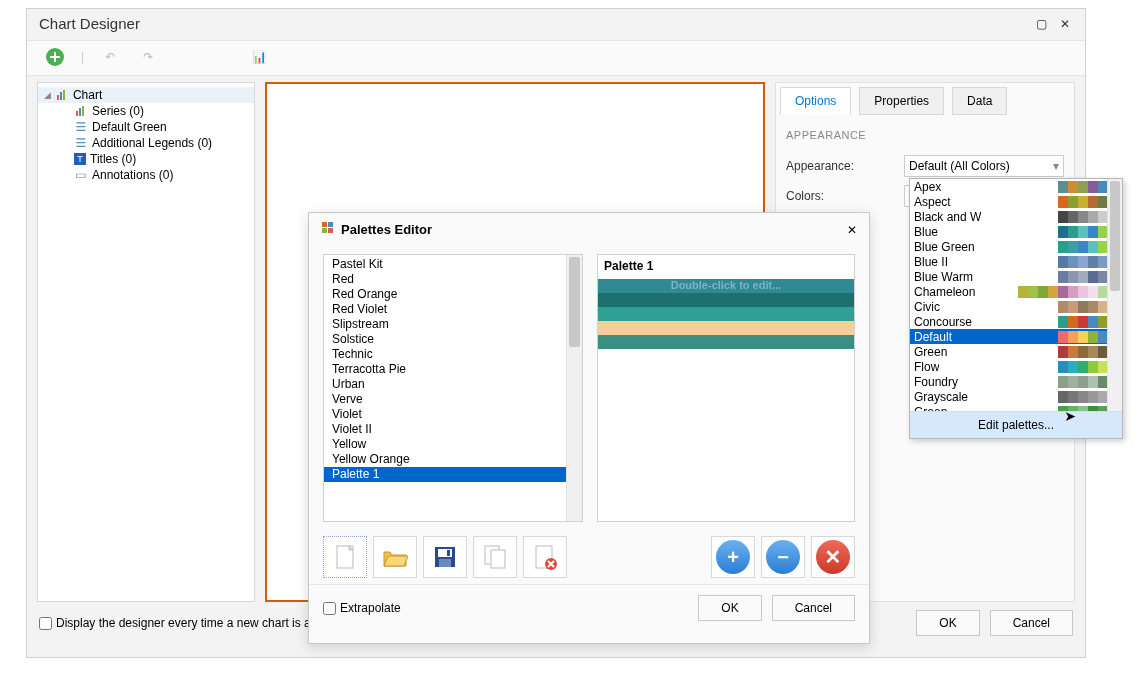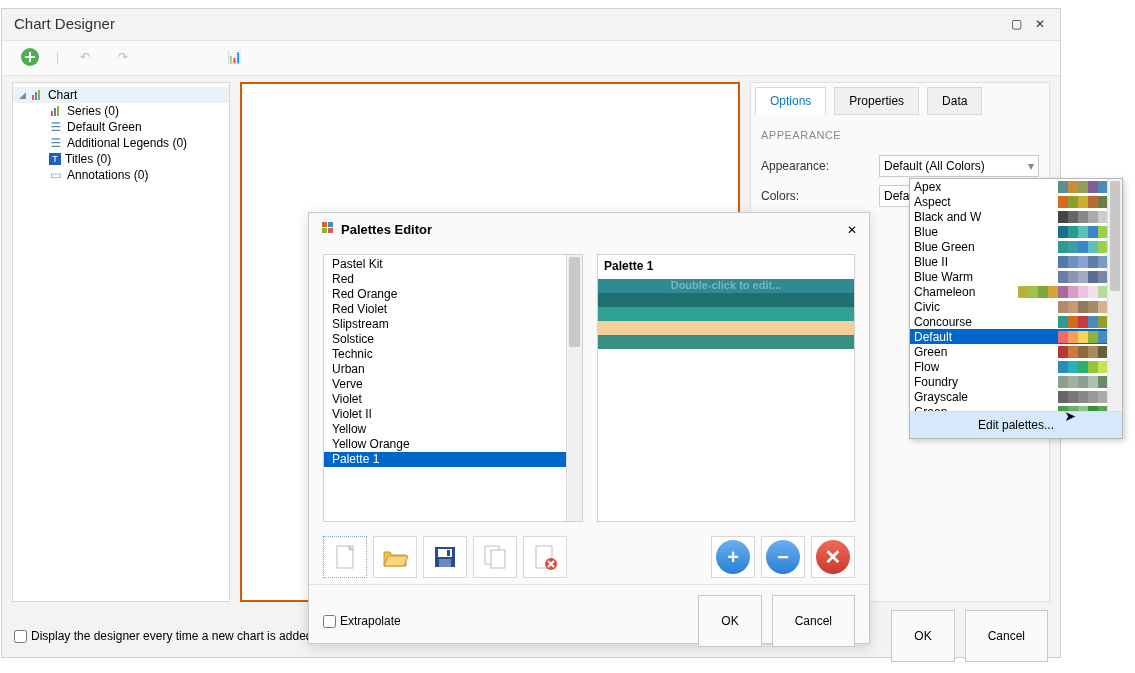--- a/index.html
+++ b/index.html
@@ -1,18 +1,18 @@
 <!DOCTYPE html>
 <html><head>
 <meta charset="utf-8">
 <style>
   * { box-sizing: border-box; margin: 0; padding: 0; font-family: "Segoe UI", Tahoma, sans-serif; font-size: 12px; }
   body { background: #fff; width: 1135px; height: 673px; position: relative; }
   .win { position: absolute; border: 1px solid #d0d0d0; background: #f3f3f3; }
-  .main-win { left: 1px; top: 8px; width: 1060px; height: 650px; }
+  .main-win { left: 26px; top: 8px; width: 1060px; height: 650px; }
   .titlebar { display:flex; align-items:center; justify-content:space-between; padding: 6px 10px 8px 12px; }
   .titlebar .t { font-size: 15px; color:#333; }
   .titlebar .ctrls span { display:inline-block; width:20px; text-align:center; cursor:pointer; color:#333; }
   .toolbar { display:flex; align-items:center; gap:14px; padding: 4px 10px 6px 16px; border-top:1px solid #e5e5e5; border-bottom:1px solid #e5e5e5; background:#fafafa;}
   .tb-btn { width:24px; height:24px; display:flex; align-items:center; justify-content:center; }
   .add-btn svg circle { fill:#4caf50; }
   .body-row { display:flex; padding: 6px 10px 0 10px; gap:10px; }
   .tree-pane { width: 218px; height: 520px; border:1px solid #d8d8d8; background:#fff; padding:4px 0; }
   .tree-node { display:flex; align-items:center; gap:4px; padding:1px 6px; cursor:default;}
   .tree-node.sel { background:#eaf1f8; }
@@ -26,21 +26,21 @@
   .section-h { color:#888; letter-spacing:0.5px; margin:14px 6px 10px; font-size:11px;}
   .prop-row { display:flex; align-items:center; padding:4px 6px; gap:8px;}
   .prop-row label{ width:110px; color:#333;}
   .prop-input { flex:1; height:22px; border:1px solid #ccc; background:#fff; padding:2px 4px; display:flex; align-items:center; justify-content:space-between;}
   .swatches { display:flex; gap:0; }
   .swatches span { width:10px; height:12px; display:inline-block; }
   .dropbtn { width:18px; height:20px; background:#0078d4; display:flex; align-items:center; justify-content:center; color:#fff; }
   .mini-x { color:#888; margin:6px;}
   .bottom-row { padding:8px 12px; display:flex; align-items:center; justify-content:space-between;}
   .chk { display:flex; align-items:center; gap:4px;}
-  .btn { border:1px solid #c8c8c8; background:#fafafa; padding:18px 22px; cursor:pointer; }
+  .btn { border:1px solid #c8c8c8; background:#fafafa; padding:5px 22px; cursor:pointer; }
   .btns { display:flex; gap:10px;}
 
   
   .pal-popup { position:absolute; right:12px; top:178px; width:214px; border:1px solid #b8b8b8; background:#fff; box-shadow:2px 2px 6px rgba(0,0,0,0.2); z-index:50;}
   .pal-list { max-height:232px; overflow:hidden; position:relative;}
   .pal-row { display:flex; justify-content:space-between; align-items:center; padding:0 4px; height:15px; cursor:pointer;}
   .pal-row.sel { background:#0066cc; color:#fff;}
   .pal-row .nm { white-space:nowrap; overflow:hidden; }
   .pal-scroll { position:absolute; right:0; top:0; bottom:0; width:15px; background:#f0f0f0; border-left:1px solid #e0e0e0;}
   .pal-scroll .thumb{ position:absolute; left:2px; right:2px; top:2px; height:110px; background:#c8c8c8; border-radius:2px;}
@@ -398,20 +398,21 @@
   <div class="pe-body">
     <div class="pe-list-wrap">
       <div class="pe-list" id="pe-list">
           <div class="pe-item">Pastel Kit</div>
           <div class="pe-item">Red</div>
           <div class="pe-item">Red Orange</div>
           <div class="pe-item">Red Violet</div>
           <div class="pe-item">Slipstream</div>
           <div class="pe-item">Solstice</div>
           <div class="pe-item">Technic</div>
+          <div class="pe-item">Terracotta Pie</div>
           <div class="pe-item">Urban</div>
           <div class="pe-item">Verve</div>
           <div class="pe-item">Violet</div>
           <div class="pe-item">Violet II</div>
           <div class="pe-item">Yellow</div>
           <div class="pe-item">Yellow Orange</div>
           <div class="pe-item sel">Palette 1</div>
         </div>
       <div class="pe-scroll">
           <div class="thumb"></div>

